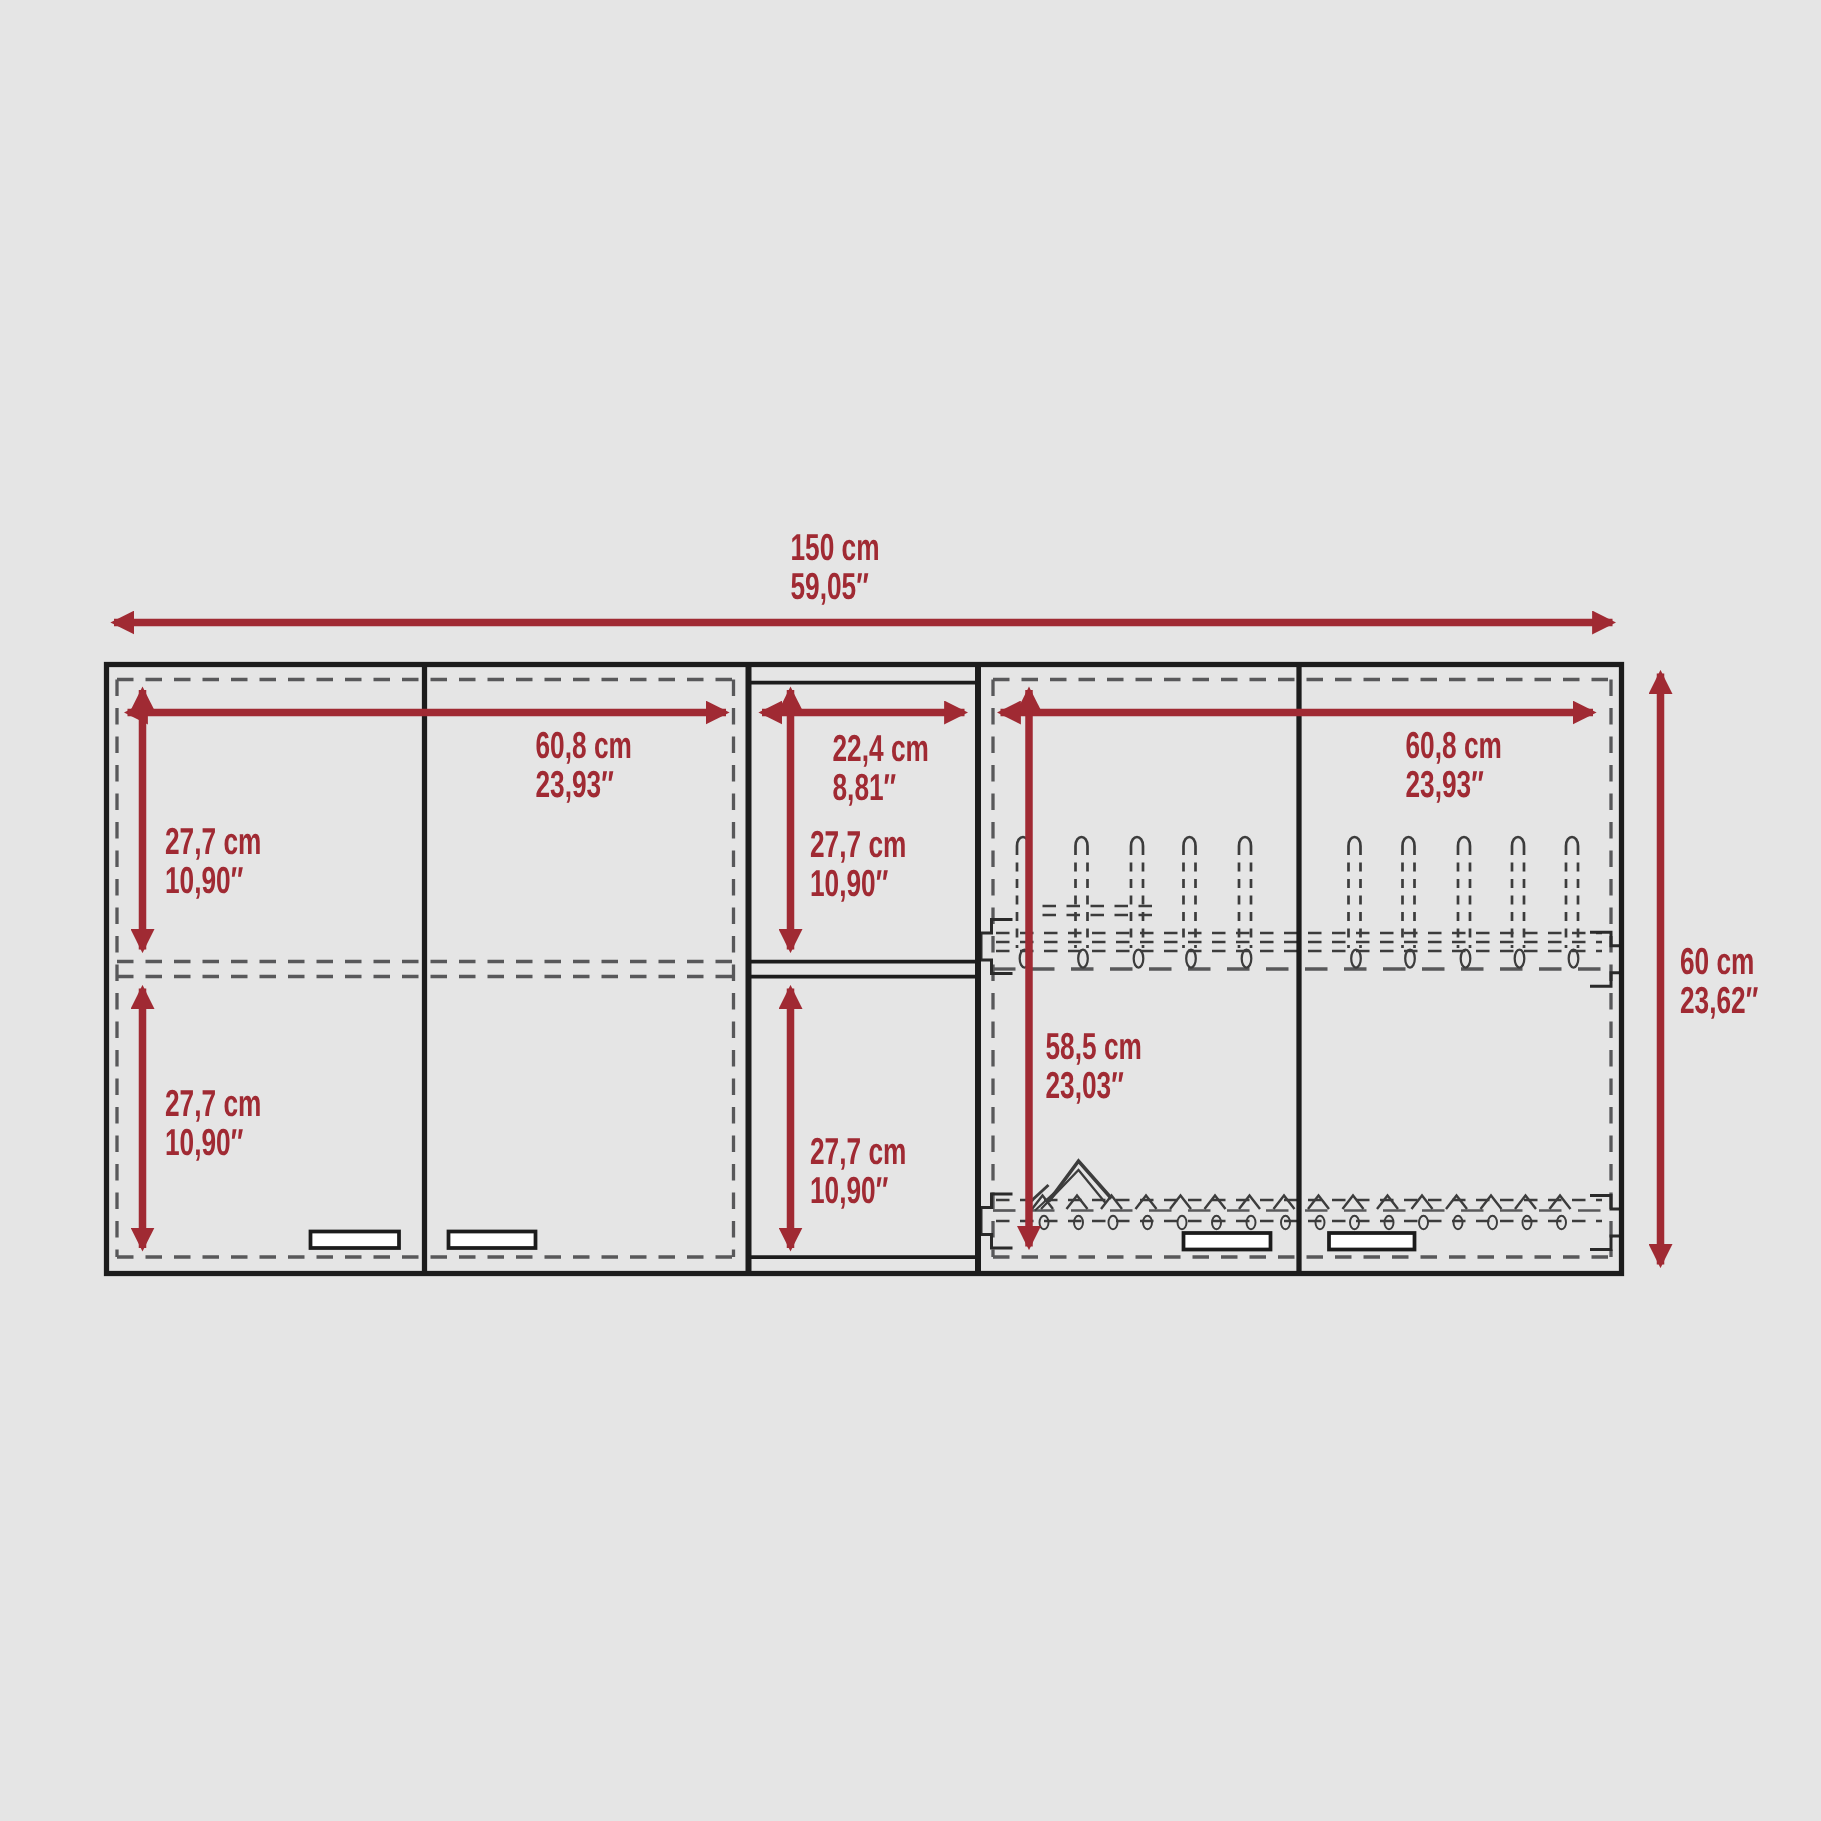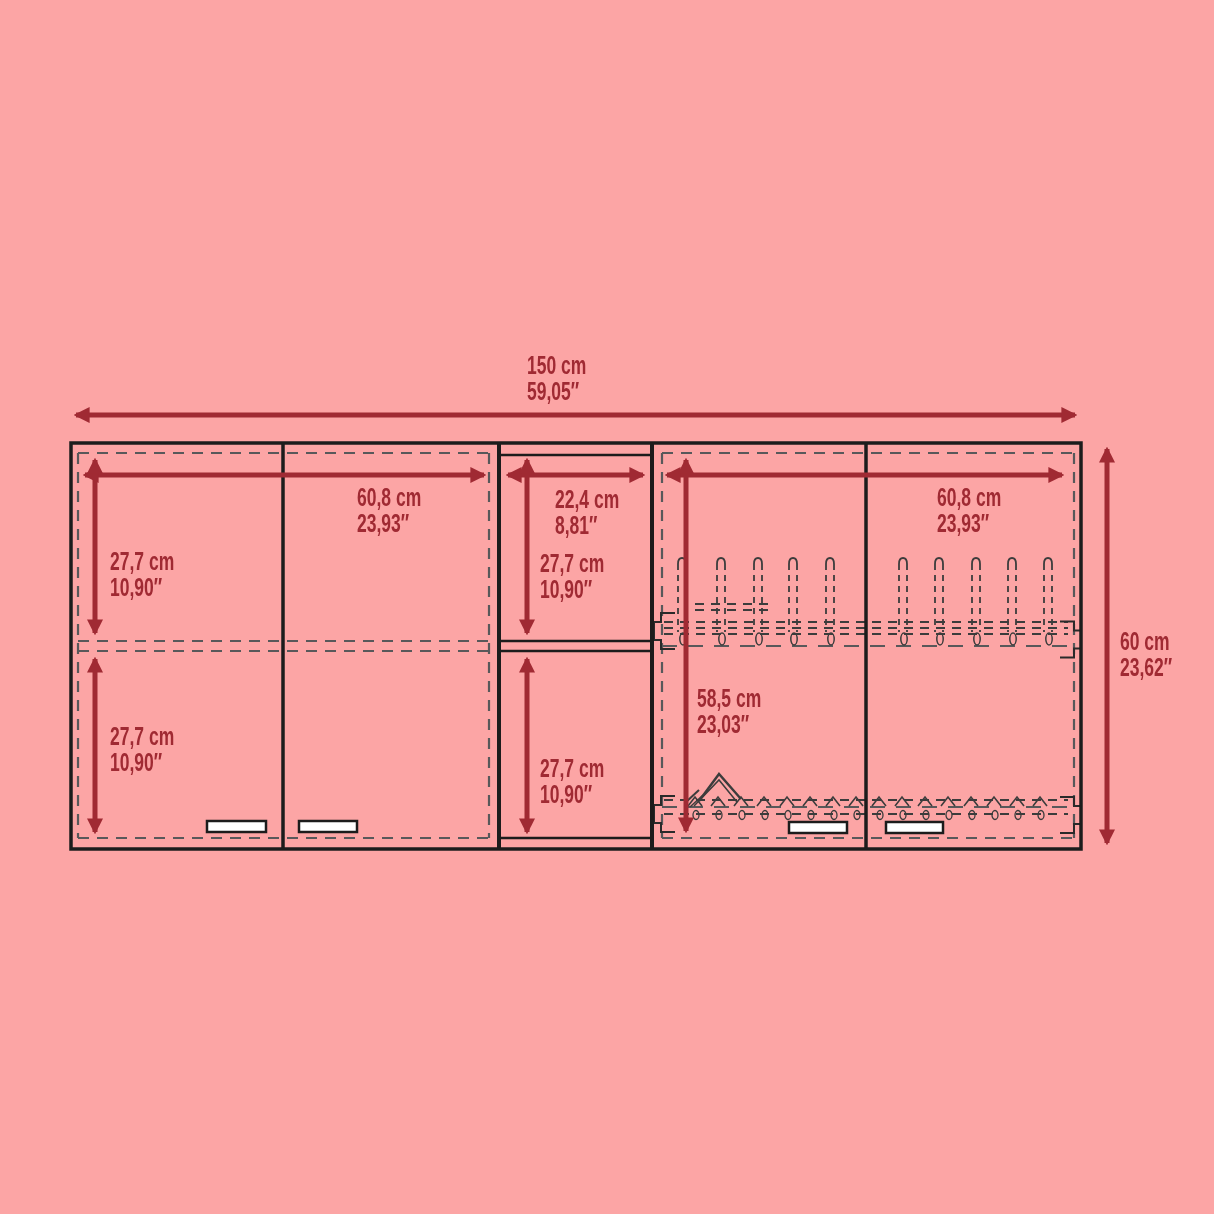--- a/index.html
+++ b/index.html
@@ -1,19 +1,19 @@
 <!DOCTYPE html>
 <html><head>
 <meta charset="utf-8">
 <style>
   html,body{margin:0;padding:0;background:#ffffff;}
   #canvas{
     position:relative;
     width:1214px;height:1214px;
-    background:#fca5a5;
+    background:#e5e5e5;
     font-family:"Liberation Sans","DejaVu Sans",sans-serif;
     overflow:hidden;
   }
   svg{position:absolute;left:0;top:0;}
   .dim-label{
     position:absolute;
     color:#A02A33;
     font-weight:700;
     font-size:25px;
     line-height:26px;

